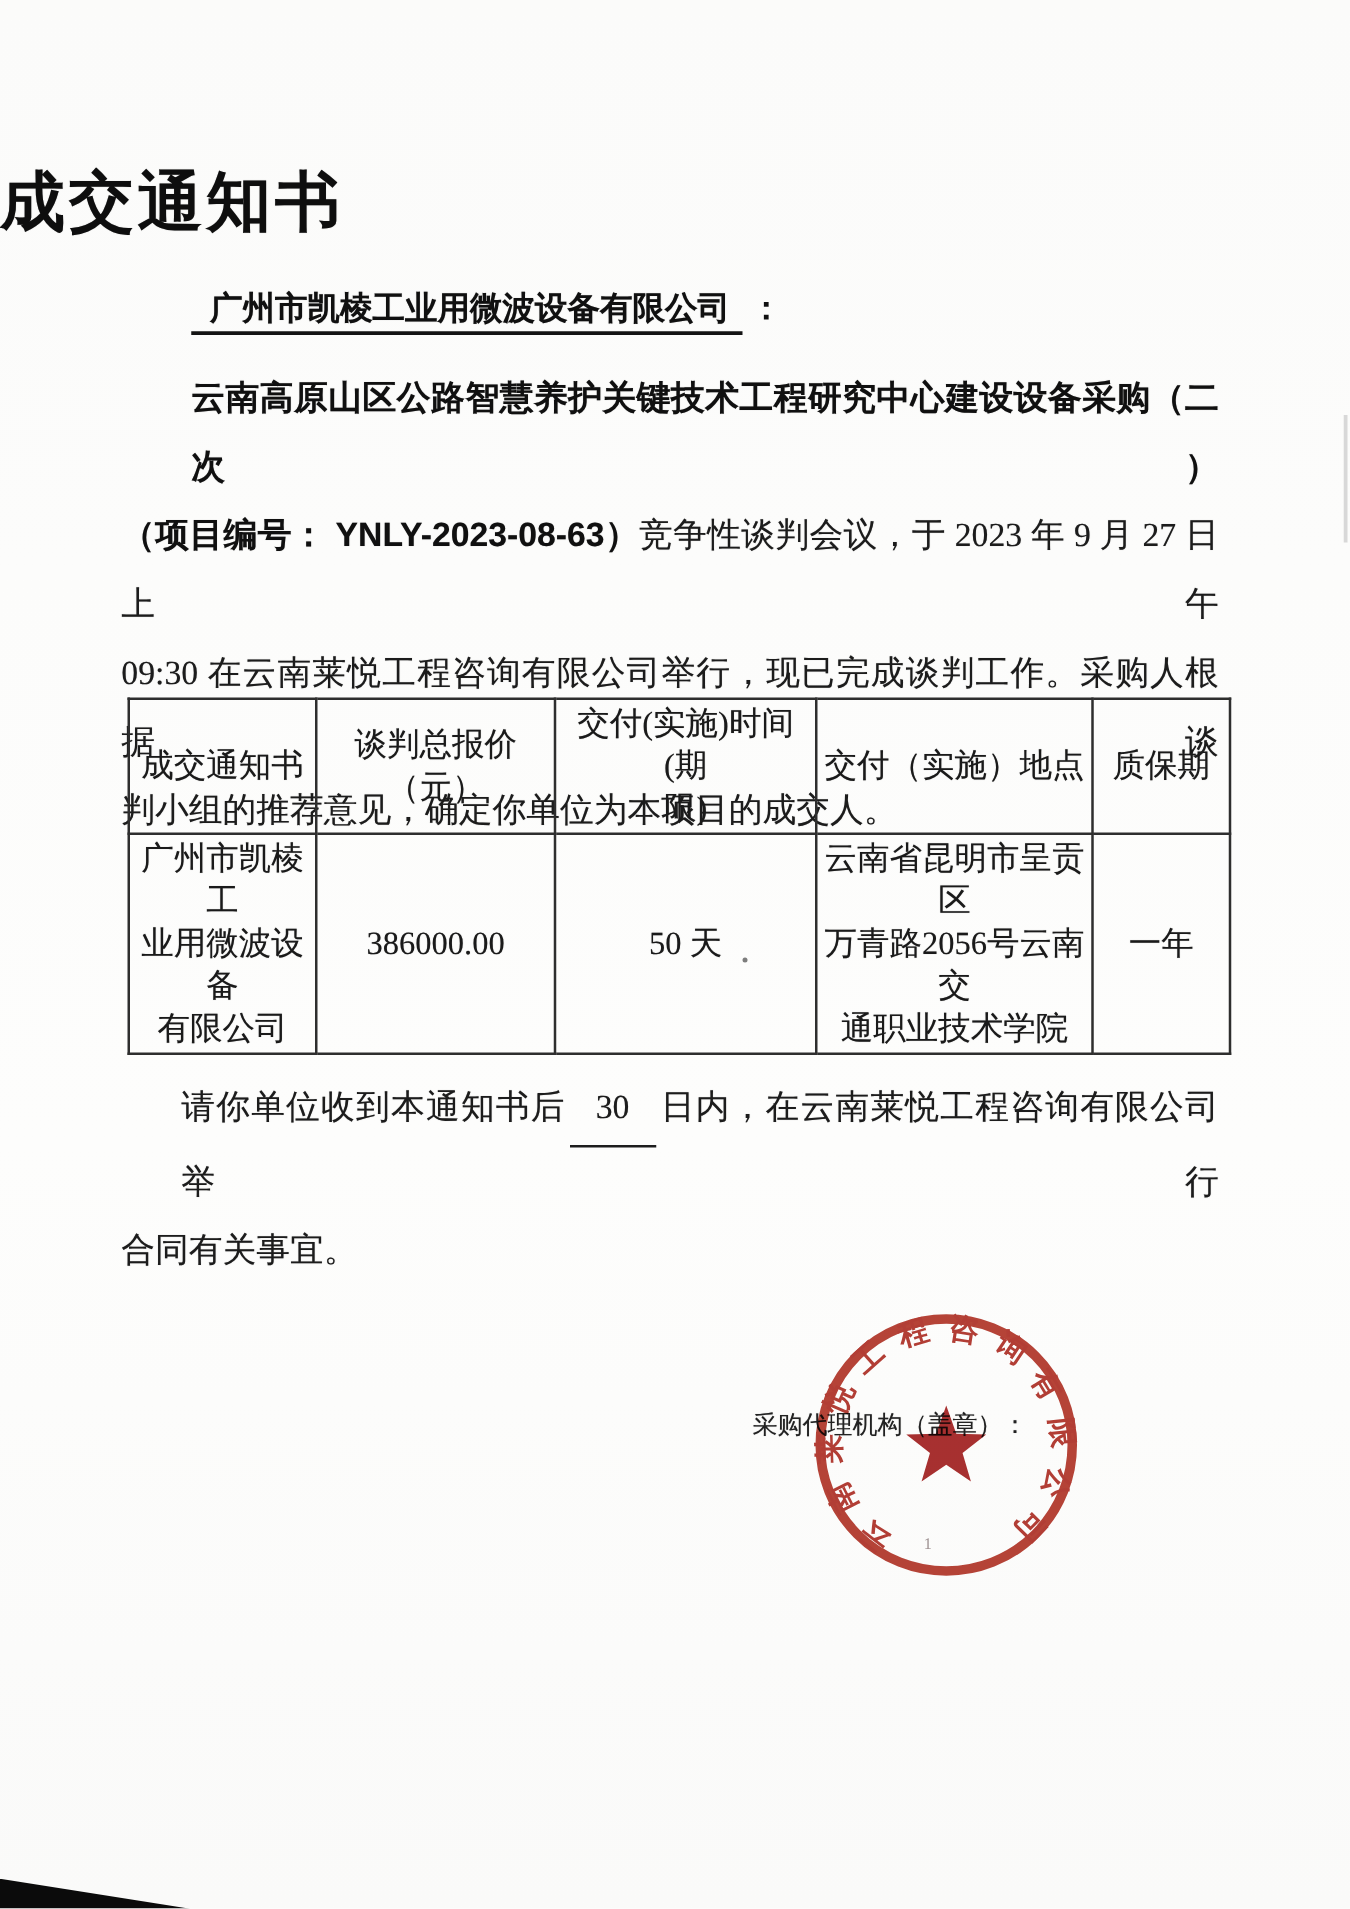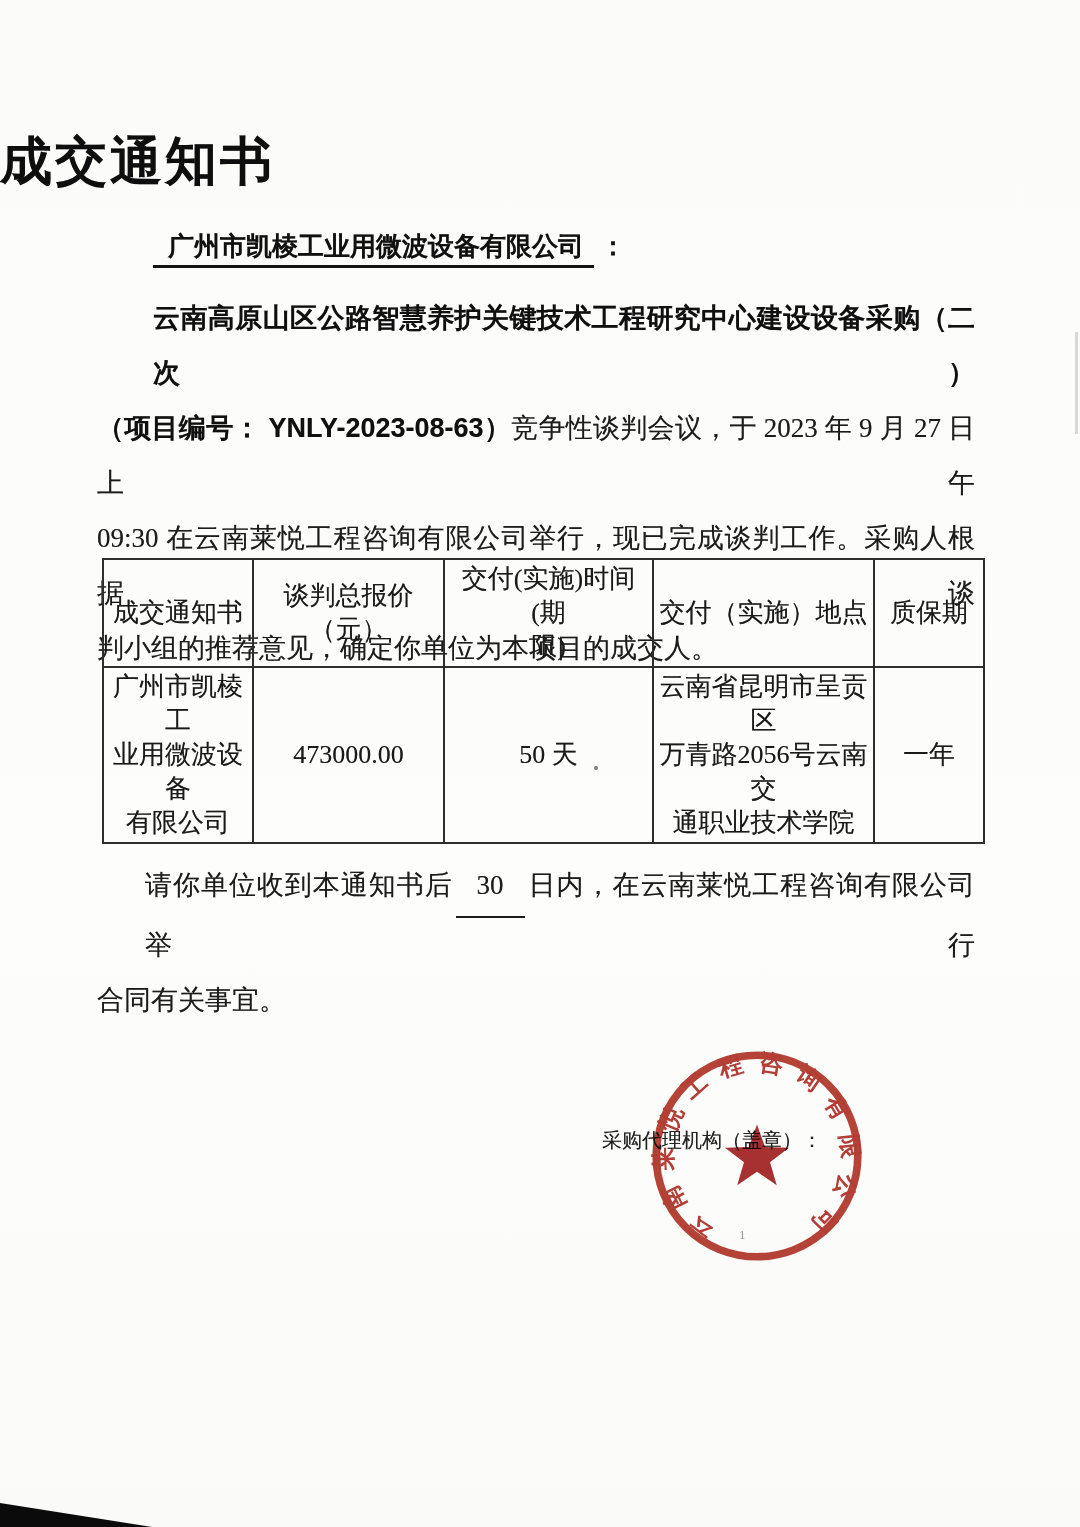--- a/index.html
+++ b/index.html
@@ -132,21 +132,21 @@
 （元）</th>
       <th>交付(实施)时间(期
 限)</th>
       <th>交付（实施）地点</th>
       <th>质保期</th>
     </tr>
     <tr class="drow">
       <td>广州市凯棱工
 业用微波设备
 有限公司</td>
-      <td>473000.00</td>
+      <td>386000.00</td>
       <td>50 天</td>
       <td>云南省昆明市呈贡区
 万青路2056号云南交
 通职业技术学院</td>
       <td>一年</td>
     </tr>
   </tbody>
     </table>
 
   <div class="stray-dot"></div>

